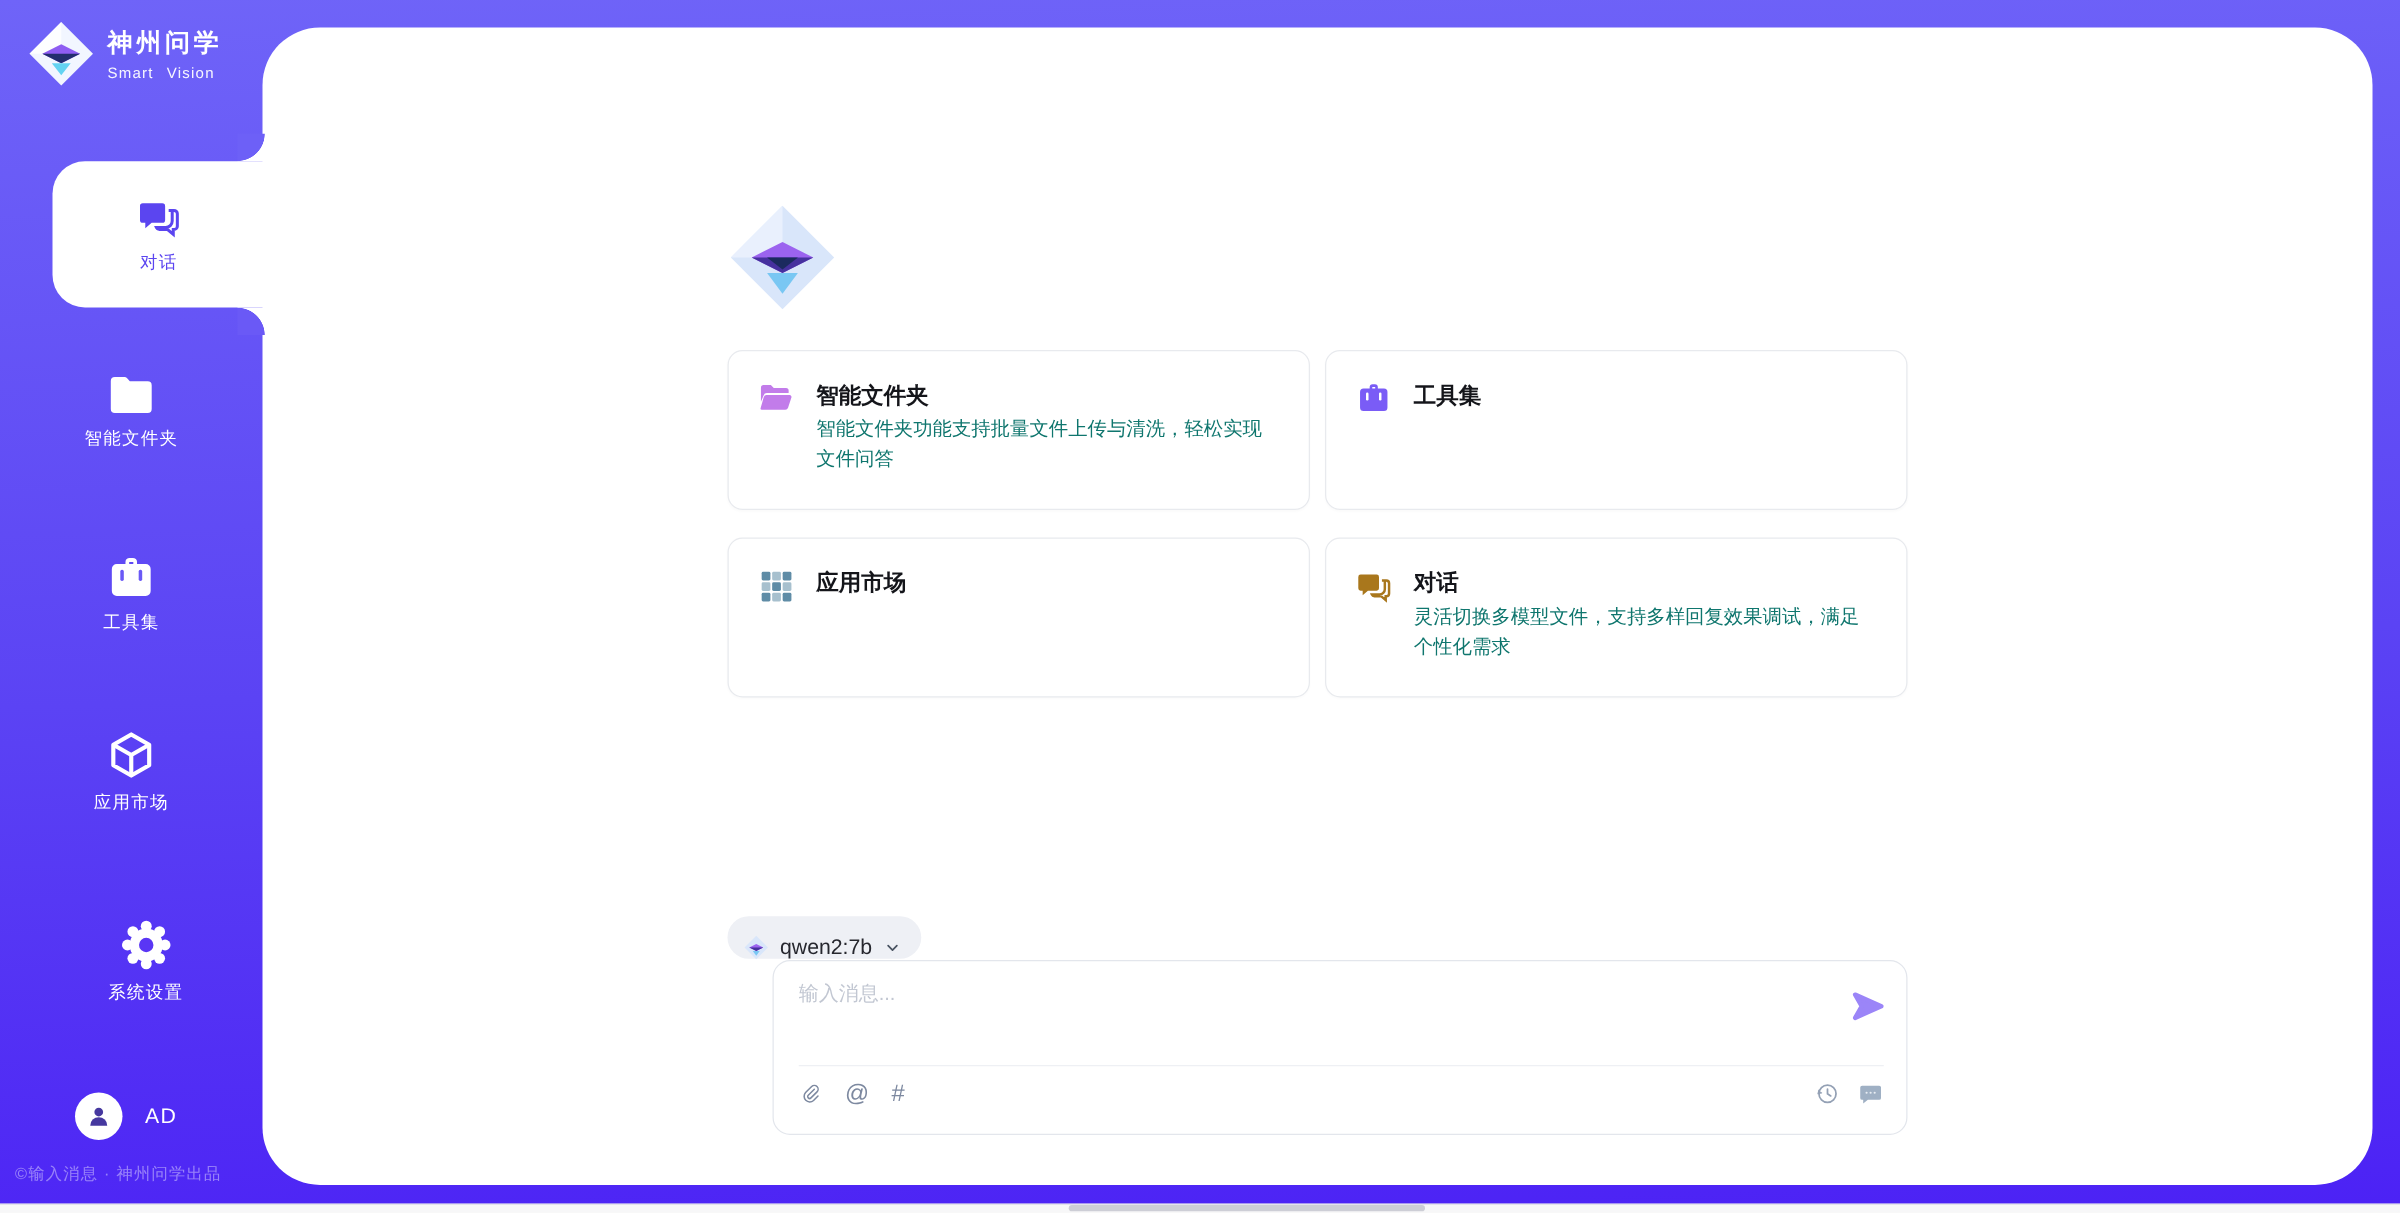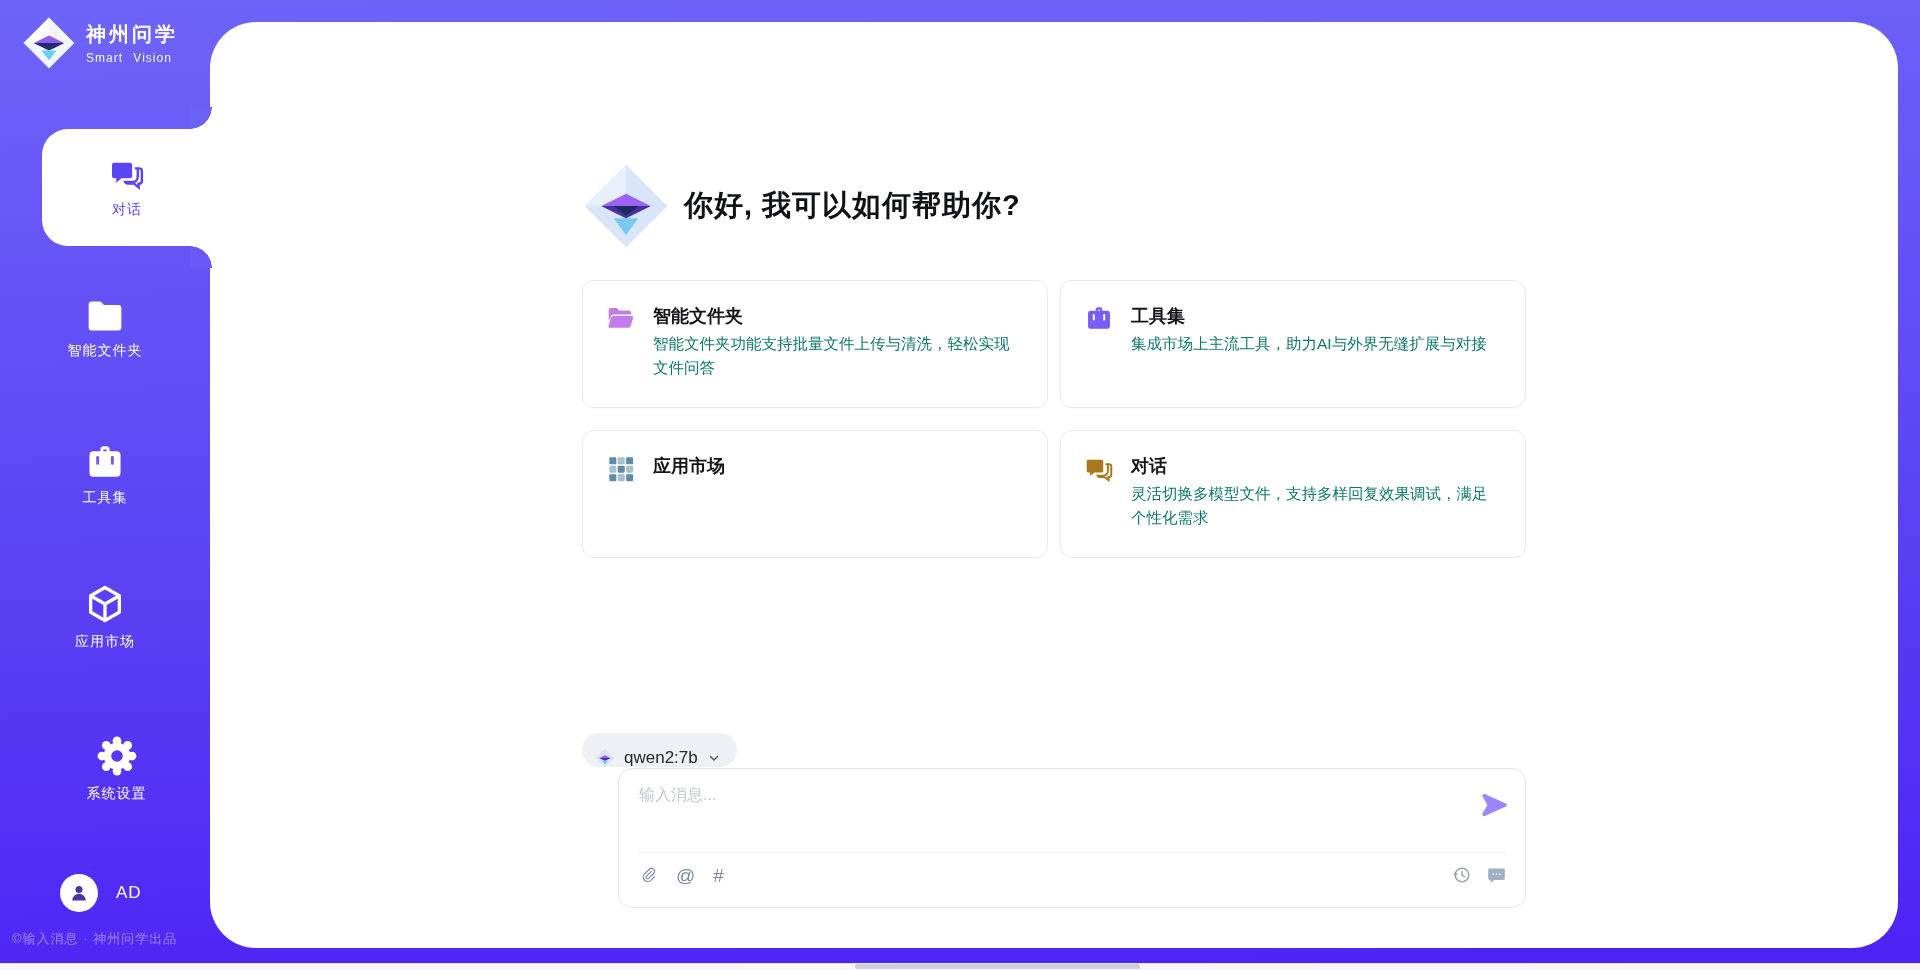--- a/index.html
+++ b/index.html
@@ -176,21 +176,20 @@
 
   <div class="greeting">
     <svg width="88" height="88" viewBox="0 0 100 100">
       <polygon points="50,3 97,50 50,97 3,50" fill="#d9e6fa"></polygon>
       <polygon points="50,3 3,50 50,50" fill="#e9f0fd"></polygon>
       <polygon points="22,50 50,36 78,50 50,64" fill="#9b63ef"></polygon>
       <polygon points="22,50 78,50 50,64" fill="#46319e"></polygon>
       <polygon points="36,50 64,50 50,61" fill="#1b2a5e"></polygon>
       <polygon points="36,64 64,64 50,83" fill="#79c7f3"></polygon>
     </svg>
-    <h1 class="greeting-title">你好, 我可以如何帮助你?</h1>
   </div>
 
   <div class="cards">
 
     <div class="card">
       <svg class="card-icon" viewBox="0 0 24 22" fill="#c27cea">
         <path d="M1.5 4.3A1.8 1.8 0 0 1 3.3 2.5h5l2 2.2h8.4a1.8 1.8 0 0 1 1.8 1.8v1.6H5.6a2.4 2.4 0 0 0-2.3 1.7L1.5 14z"></path>
         <path d="M5.3 9.5h15.9a1.3 1.3 0 0 1 1.2 1.7l-2.3 7a2 2 0 0 1-1.9 1.4H2.3a1 1 0 0 1-1-1.3l2.1-7.4a2 2 0 0 1 1.9-1.4z"></path>
       </svg>
       <div>
@@ -200,21 +199,20 @@
     </div>
 
     <div class="card">
       <svg class="card-icon" viewBox="0 0 24 23" fill="#7a5cf6">
         <path d="M9.2 5V4a2 2 0 0 1 2-2h1.6a2 2 0 0 1 2 2v1H19a2.4 2.4 0 0 1 2.4 2.4V18A2.4 2.4 0 0 1 19 20.4H5A2.4 2.4 0 0 1 2.6 18V7.4A2.4 2.4 0 0 1 5 5h4.2zm1.8-1v1h2v-1z"></path>
         <rect x="6.7" y="7.8" width="1.7" height="5.4" rx=".8" fill="#fff"></rect>
         <rect x="15.6" y="7.8" width="1.7" height="5.4" rx=".8" fill="#fff"></rect>
       </svg>
       <div>
         <div class="card-title">工具集</div>
-        <div class="card-desc">集成市场上主流工具，助力AI与外界无缝扩展与对接</div>
       </div>
     </div>
 
     <div class="card">
       <svg class="card-icon" viewBox="0 0 24 24" fill="#5f8ca6">
         <rect x="2" y="2" width="6" height="6" rx="1"></rect>
         <rect x="9.2" y="2" width="6" height="6" rx="1" opacity=".55"></rect>
         <rect x="16.4" y="2" width="6" height="6" rx="1"></rect>
         <rect x="2" y="9.2" width="6" height="6" rx="1" opacity=".55"></rect>
         <rect x="9.2" y="9.2" width="6" height="6" rx="1"></rect>

